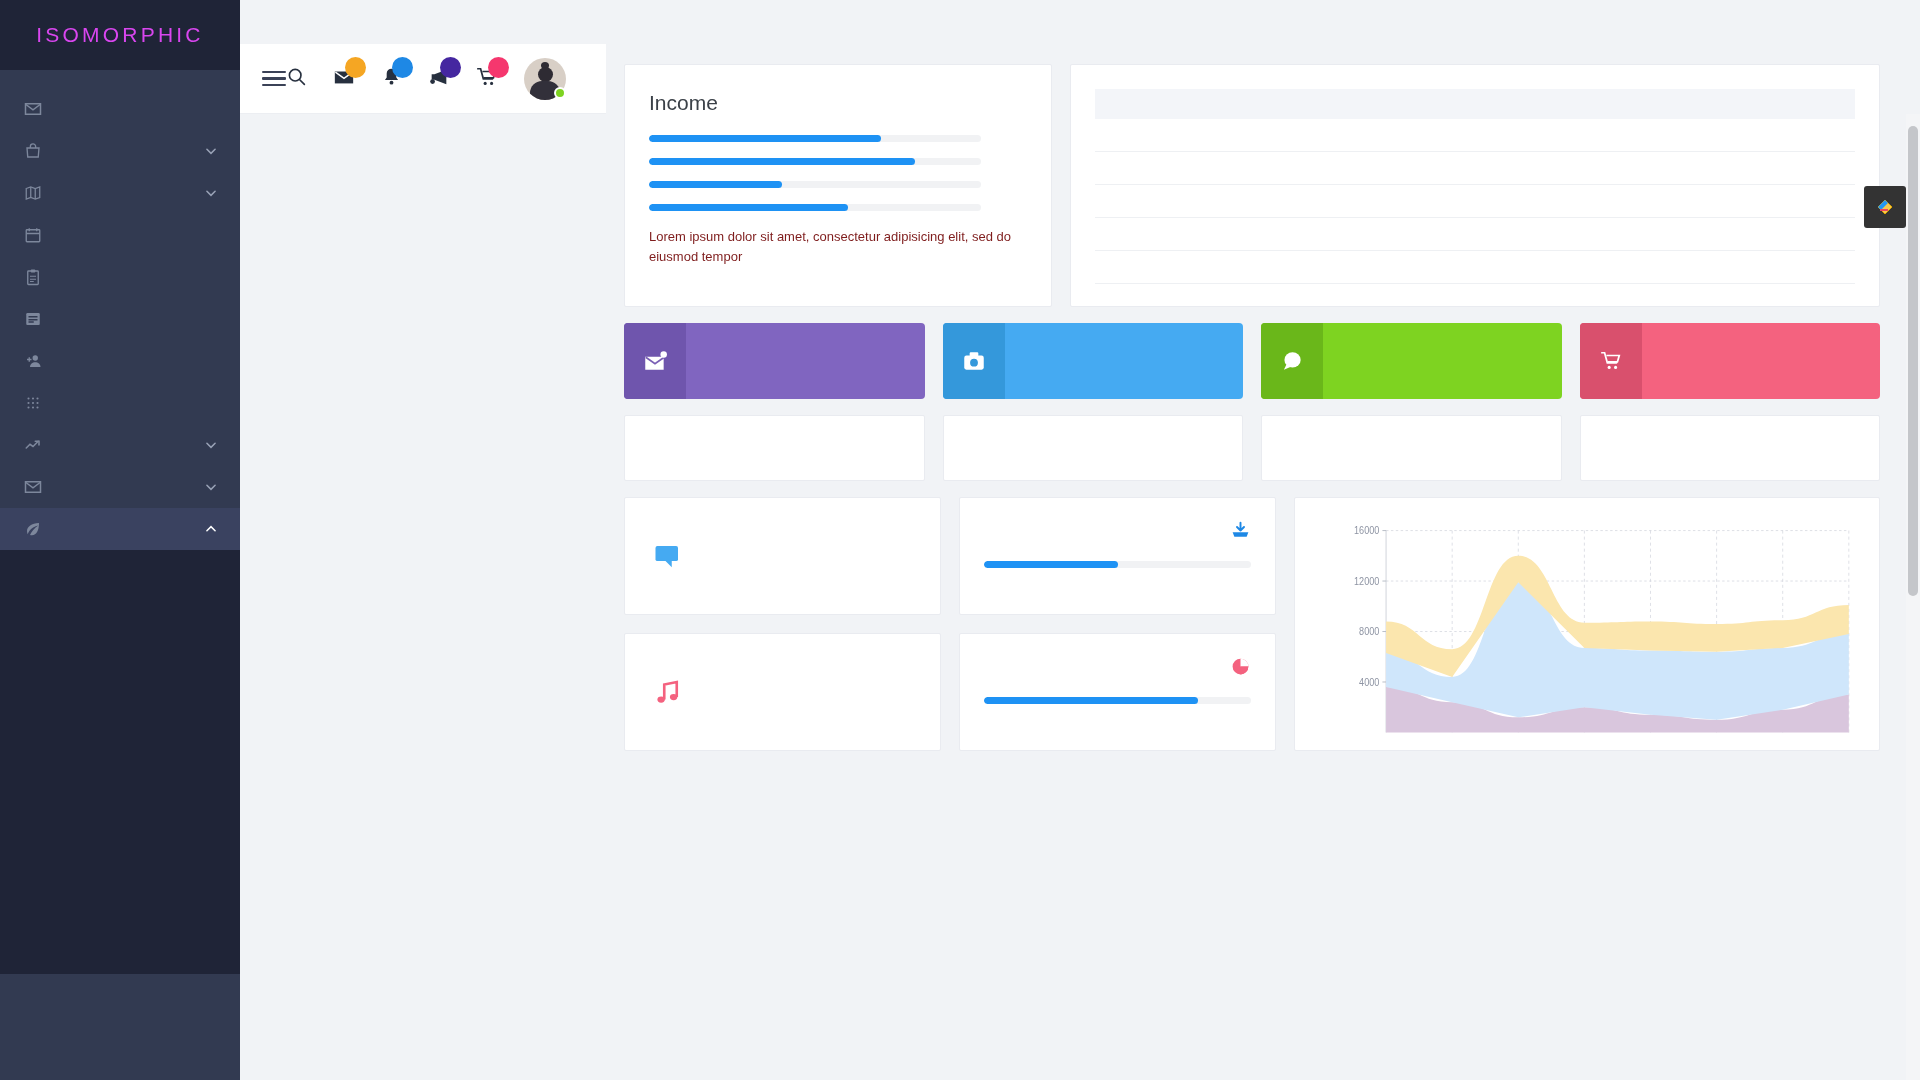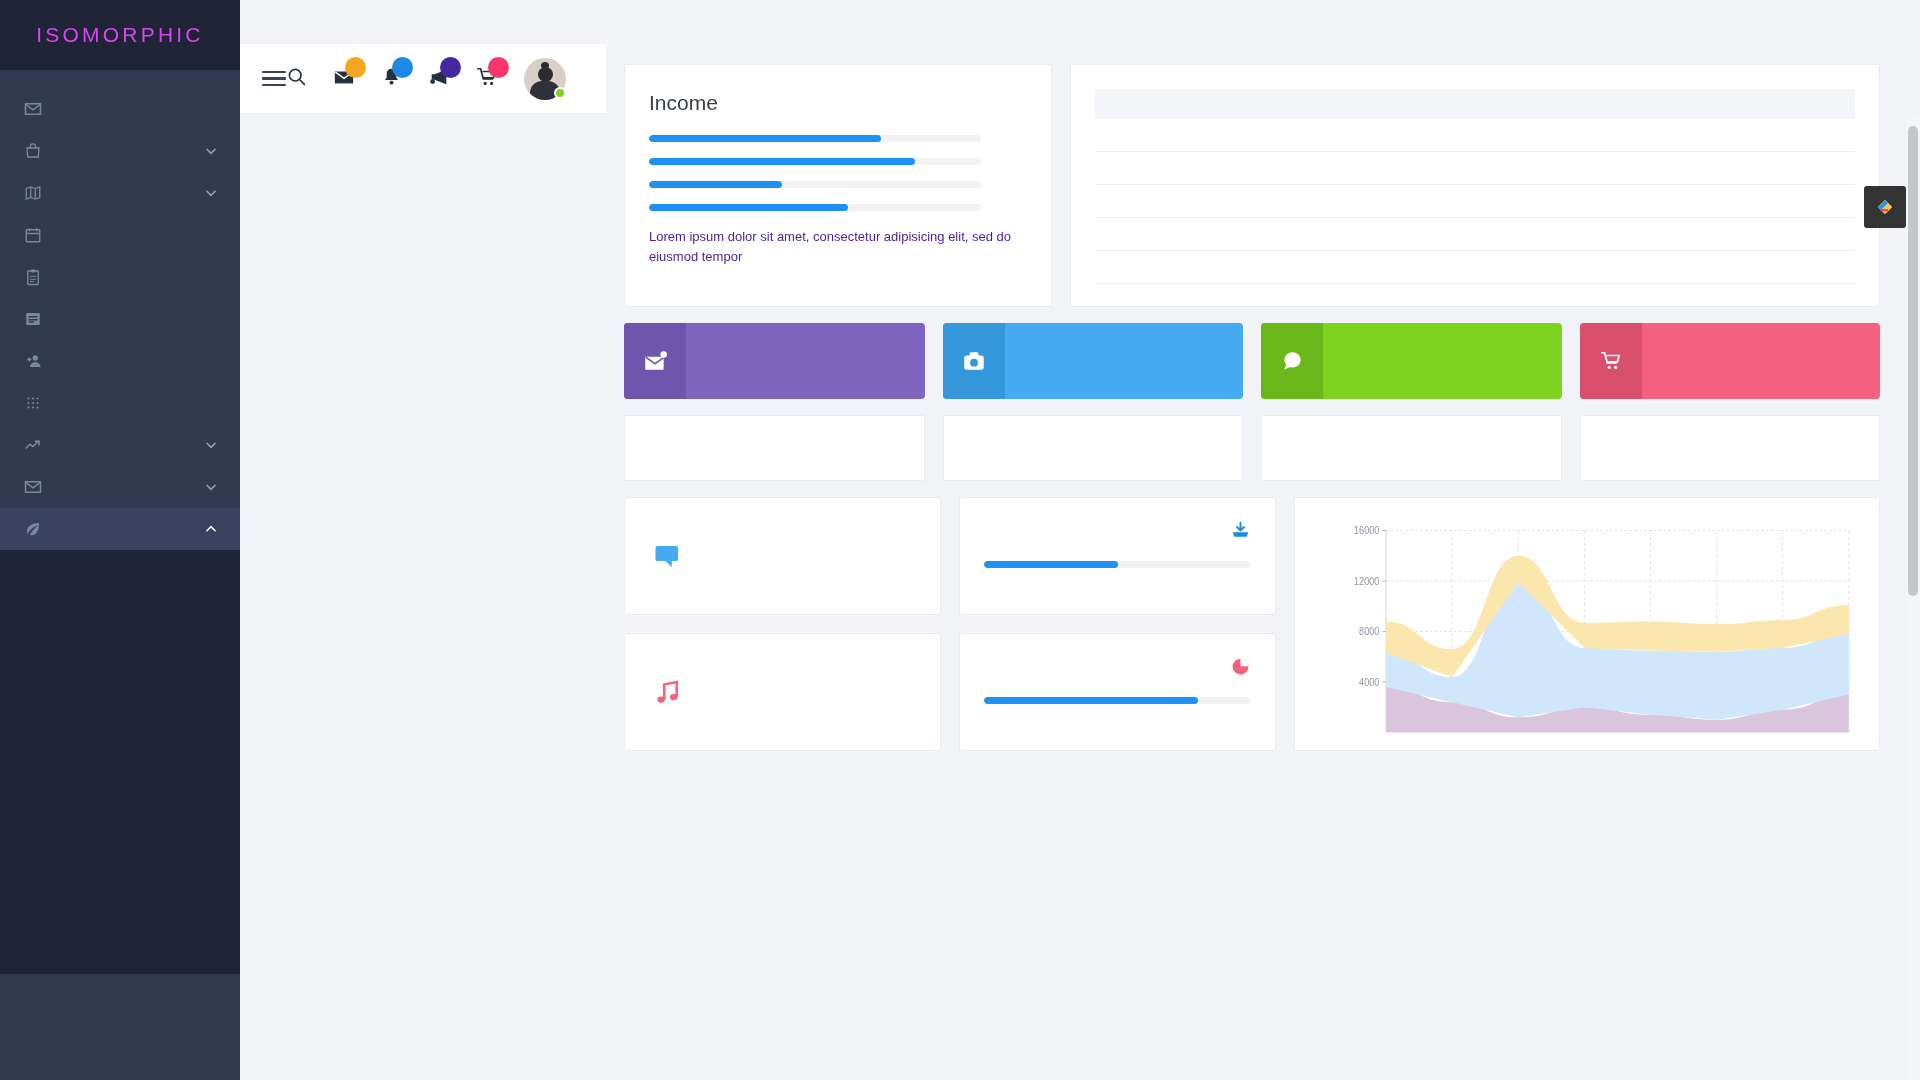--- a/index.html
+++ b/index.html
@@ -94,21 +94,21 @@
   }
 
   
   .income-card { width: 428px; flex: 0 0 428px; padding: 26px 24px 22px; }
   .income-title { font-size: 21px; color: #3b4148; font-weight: 400; margin-bottom: 20px; }
   .pg-label { font-size: 13.5px; color: #8c929b; margin-bottom: 9px; }
   .pg-row { display: flex; align-items: center; margin-bottom: 16px; }
   .pg-track { flex: 1; height: 7px; background: #f1f2f4; border-radius: 4px; overflow: hidden; }
   .pg-fill { height: 100%; background: #1e92f4; border-radius: 4px; }
   .pg-val { width: 46px; text-align: right; font-size: 13px; color: #72787f; }
-  .income-note { font-size: 13px; color: #4c1d95; line-height: 1.55; margin-top: 8px; }
+  .income-note { font-size: 13px; color: #7f1d1d; line-height: 1.55; margin-top: 8px; }
 
   
   .table-card { flex: 1; padding: 24px 24px 22px; }
   table { width: 100%; border-collapse: collapse; }
   thead th {
     background: #f3f5f9; text-align: left; font-weight: 400;
     font-size: 13.5px; color: #5b6371; padding: 15px 14px;
   }
   tbody td {
     padding: 16px 14px; font-size: 13.5px; color: #868c97;

